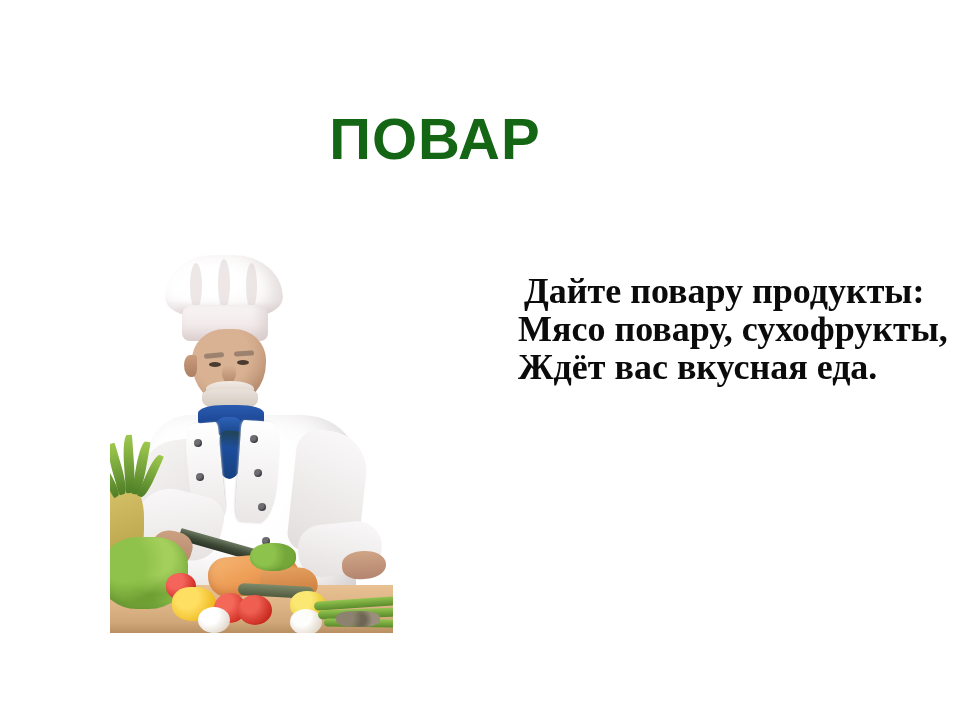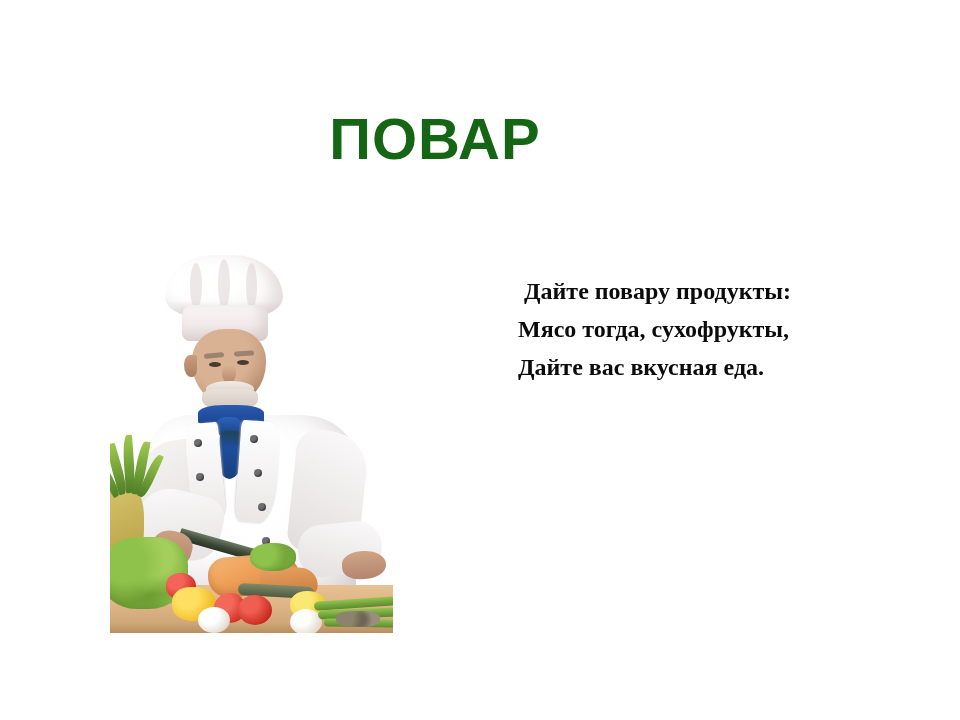--- a/index.html
+++ b/index.html
@@ -40,21 +40,21 @@
   }
 
   
   #poem {
     position: absolute;
     left: 518px;
     top: 272px;
     width: 420px;
     font-family: "Liberation Serif", serif;
     font-weight: bold;
-    font-size: 24px;
+    font-size: 36px;
     line-height: 38px;
     color: #0b0b0b;
     white-space: nowrap;
   }
   #poem .line { display: block; }
   #poem .line-1 { padding-left: 6px; }
 
   
   #photo {
     position: absolute;
@@ -352,22 +352,22 @@
 </style>
 </head>
 <body>
 
 <div id="slide">
 
   <div id="title">ПОВАР</div>
 
   <div id="poem">
     <span class="line line-1">Дайте повару продукты:</span>
-    <span class="line line-2">Мясо тогда, сухофрукты,</span>
-    <span class="line line-4">Дайте вас вкусная еда.</span>
+    <span class="line line-2">Мясо повару, сухофрукты,</span>
+    <span class="line line-4">Ждёт вас вкусная еда.</span>
   </div>
 
   <div id="photo">
 
     <div class="hat-crown"></div>
     <div class="hat-fold-a"></div>
     <div class="hat-fold-b"></div>
     <div class="hat-fold-c"></div>
     <div class="hat-band"></div>
 

